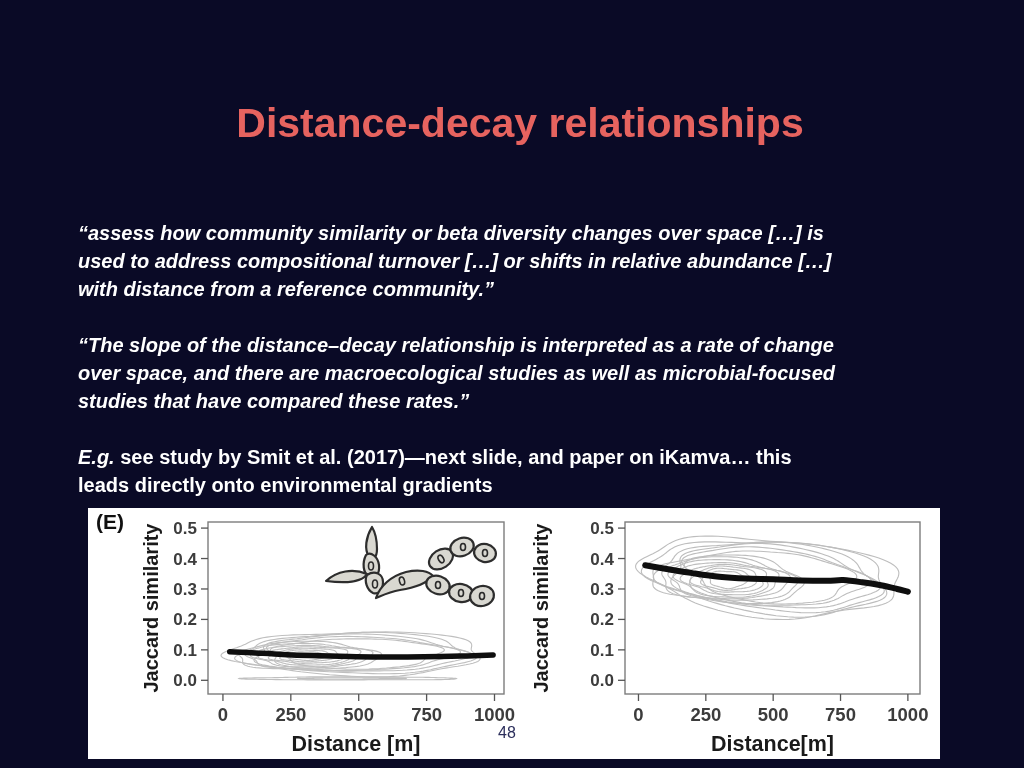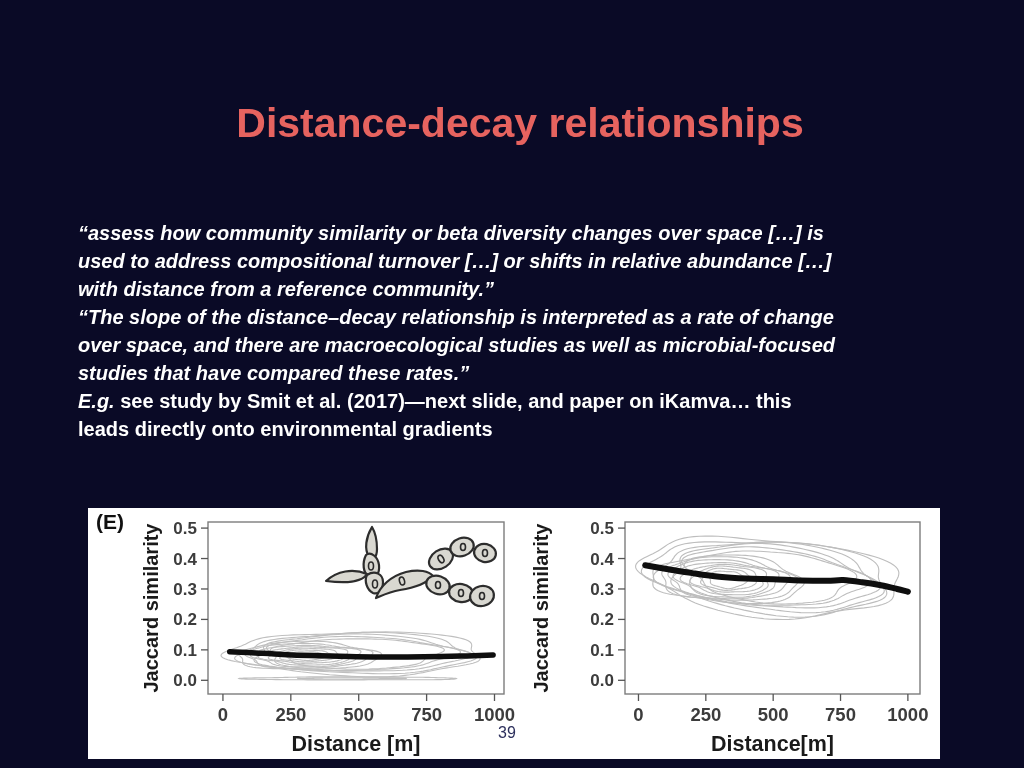--- a/index.html
+++ b/index.html
@@ -15,21 +15,21 @@
   .slide-title{
     position:absolute;top:92px;left:0;width:100%;margin:8px;
     text-align:center;font-size:41px;font-weight:700;letter-spacing:0;
     color:var(--title);
   }
   .paragraphs{
     position:absolute;left:78px;top:219px;width:892px;
     color:var(--body);font-size:20px;font-weight:700;line-height:28px;
   }
   .paragraphs p{margin:0;}
-  .paragraphs p + p{}
+  .paragraphs p + p{margin-top:28px;}
   .quote-para{font-style:italic;}
   .note-para{font-style:normal;}
   .note-para em{}
   .figure{
     position:absolute;left:88px;top:508px;width:852px;height:251px;
     background:#ffffff;
   }
   .panel-label{
     position:absolute;left:8px;top:2px;z-index:3;
     font-size:21px;font-weight:800;color:#111111;
@@ -181,15 +181,15 @@
         <ellipse cx="119" cy="35" rx="2.5" ry="4" transform="rotate(-30 119 35)"></ellipse>
         <ellipse cx="141" cy="23" rx="2.5" ry="3.5"></ellipse>
         <ellipse cx="163" cy="29" rx="2.5" ry="3.5"></ellipse>
         <ellipse cx="116" cy="61" rx="2.5" ry="3.5"></ellipse>
         <ellipse cx="139" cy="69" rx="2.5" ry="3.5"></ellipse>
         <ellipse cx="160" cy="72" rx="2.5" ry="3.5"></ellipse>
       </g>
     </svg>
   </div>
 
-  <div class="page-number">39</div>
+  <div class="page-number">48</div>
 
 </div>
 
 </body></html>

